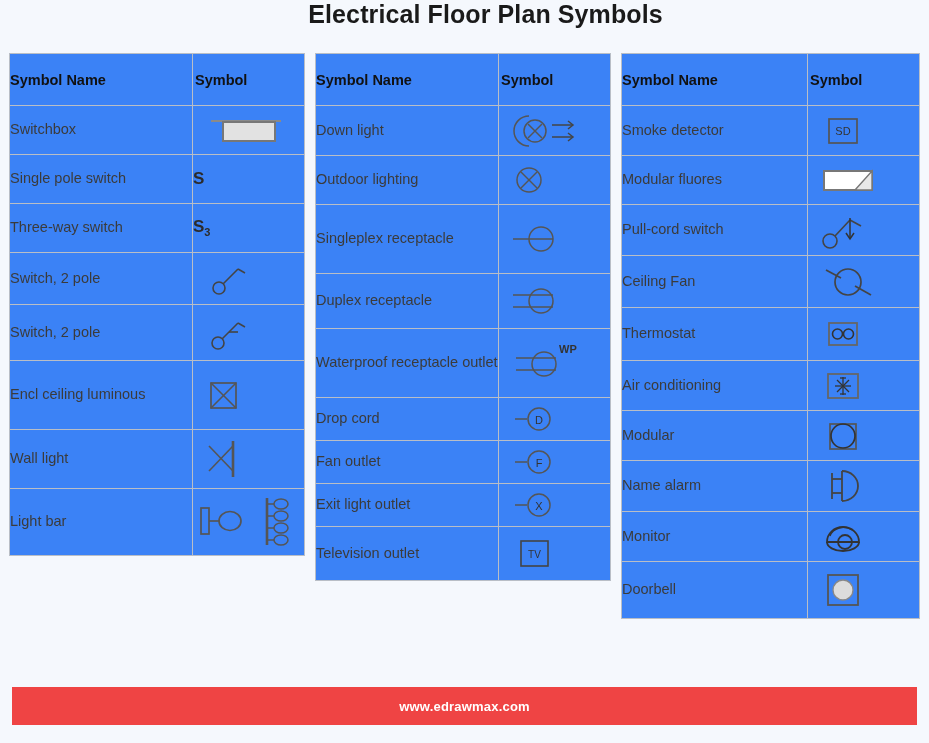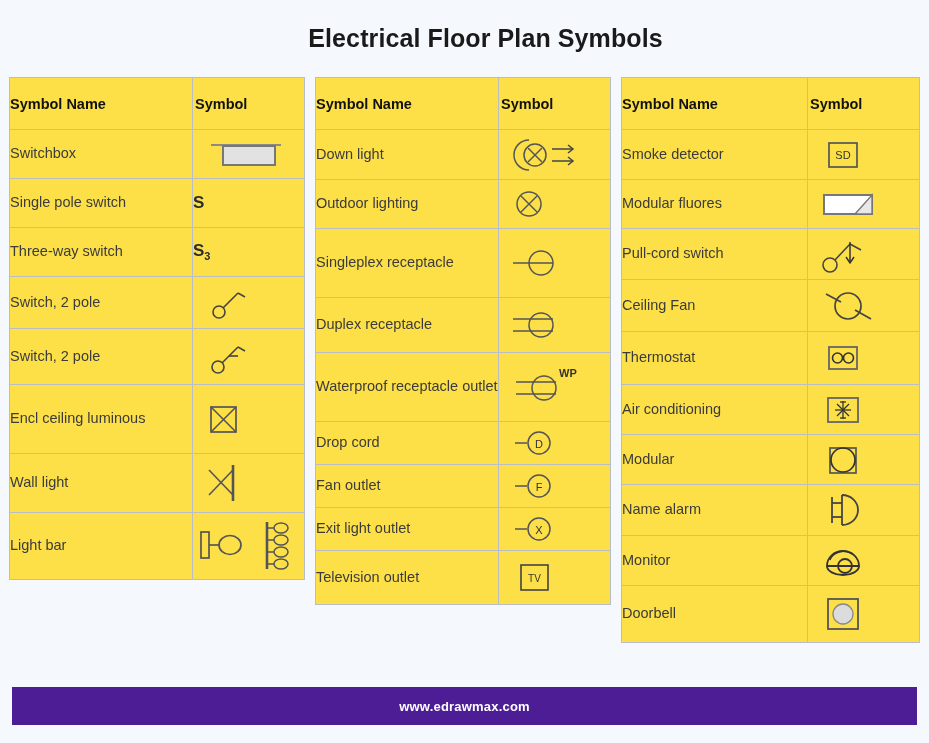--- a/index.html
+++ b/index.html
@@ -12,34 +12,33 @@
     background: #f5f8fd;
     font-family: "Liberation Sans", sans-serif;
     overflow: hidden;
     position: relative;
   }
   #page-title {
     text-align: center;
     font-size: 25px;
     font-weight: bold;
     color: #1a1a1a;
-    padding-top: 24px;
     letter-spacing: 0.1px;
     margin-left: 42px;
   }
   #tables-area {
     display: flex;
     justify-content: space-between;
     padding: 24px 9px 0 9px;
     box-sizing: border-box;
     align-items: flex-start;
   }
   table.sym-table {
     border-collapse: collapse;
-    background: #fde047;
+    background: #3b82f6;
     table-layout: fixed;
   }
   table.sym-table td, table.sym-table th {
     border: 1px solid #b9bec6;
     padding: 0;
     vertical-align: middle;
   }
   .col-name { width: 183px; }
   .col-sym  { width: 112px; }
   .t3 .col-name { width: 186px; }
@@ -72,21 +71,21 @@
     font-weight: bold;
     color: #2b2b2b;
   }
   .stxt sub { font-size: 11px; font-weight: bold; }
   #footer-bar {
     position: absolute;
     left: 12px;
     bottom: 18px;
     width: 905px;
     height: 38px;
-    background: #4c1d95;
+    background: #ef4444;
     color: #ffffff;
     font-size: 13px;
     font-weight: bold;
     display: flex;
     align-items: center;
     justify-content: center;
     letter-spacing: 0.2px;
   }
 </style>
 </head>

